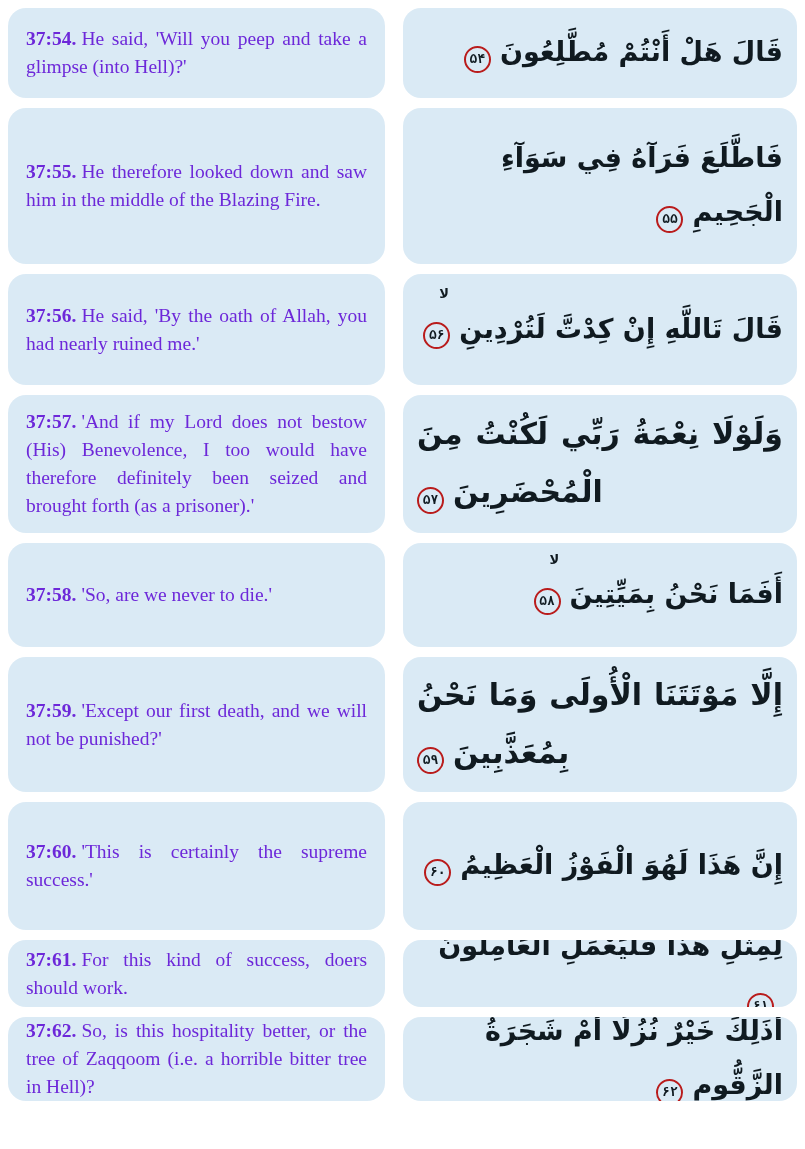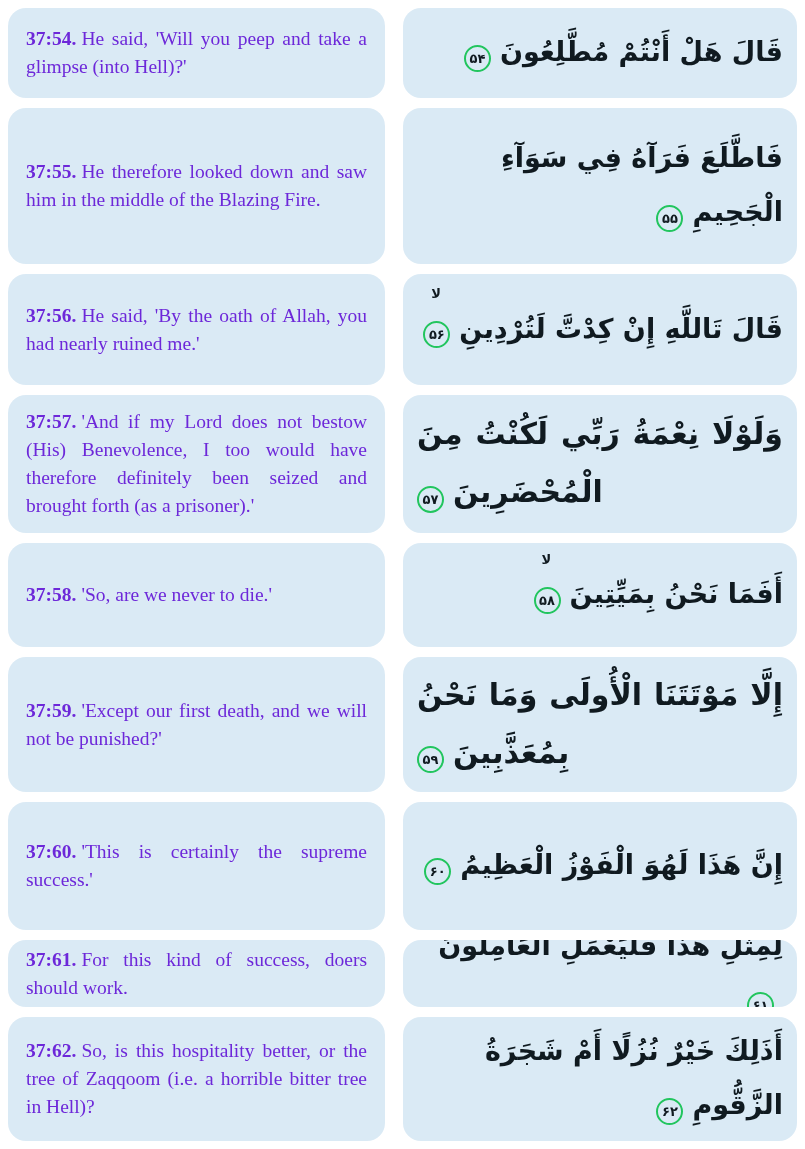--- a/index.html
+++ b/index.html
@@ -73,31 +73,32 @@
     display: inline-block;
     margin-right: 9px;
     vertical-align: middle;
   }
   .circ {
     display: inline-flex;
     align-items: center;
     justify-content: center;
     width: 27px;
     height: 27px;
-    border: 2px solid #22c55e;
+    border: 2px solid #b91c1c;
     border-radius: 50%;
     font-size: 13px;
     line-height: 1;
     font-weight: bold;
     box-sizing: border-box;
+    font-family: Liberation Mono, monospace;
   }
   .stop {
     position: absolute;
     top: -16px;
-    left: 8px;
+    left: 16px;
     font-size: 13px;
     line-height: 1;
     font-weight: bold;
   }
 </style>
 </head>
 <body>
 
 <div>
 
@@ -166,21 +167,21 @@
 
   <div class="row" style="height:67px">
     <div class="cell en">
       <p><span class="ref">37:61.</span><span>For this kind of success, doers should work.</span></p>
     </div>
     <div class="cell ar">
       <p class="arabic"><span>لِمِثْلِ هَذَا فَلْيَعْمَلِ الْعَامِلُونَ</span><span class="ayah-end"><span class="stop"></span><span class="circ">۶۱</span></span></p>
     </div>
   </div>
 
-  <div class="row" style="height:124px; margin-bottom:0">
+  <div class="row" style="height:84px; margin-bottom:0">
     <div class="cell en">
       <p><span class="ref">37:62.</span><span>So, is this hospitality better, or the tree of Zaqqoom (i.e. a horrible bitter tree in Hell)?</span></p>
     </div>
     <div class="cell ar">
       <p class="arabic"><span>أَذَلِكَ خَيْرٌ نُزُلًا أَمْ شَجَرَةُ الزَّقُّومِ</span><span class="ayah-end"><span class="stop"></span><span class="circ">۶۲</span></span></p>
     </div>
   </div>
 
 </div>
 

